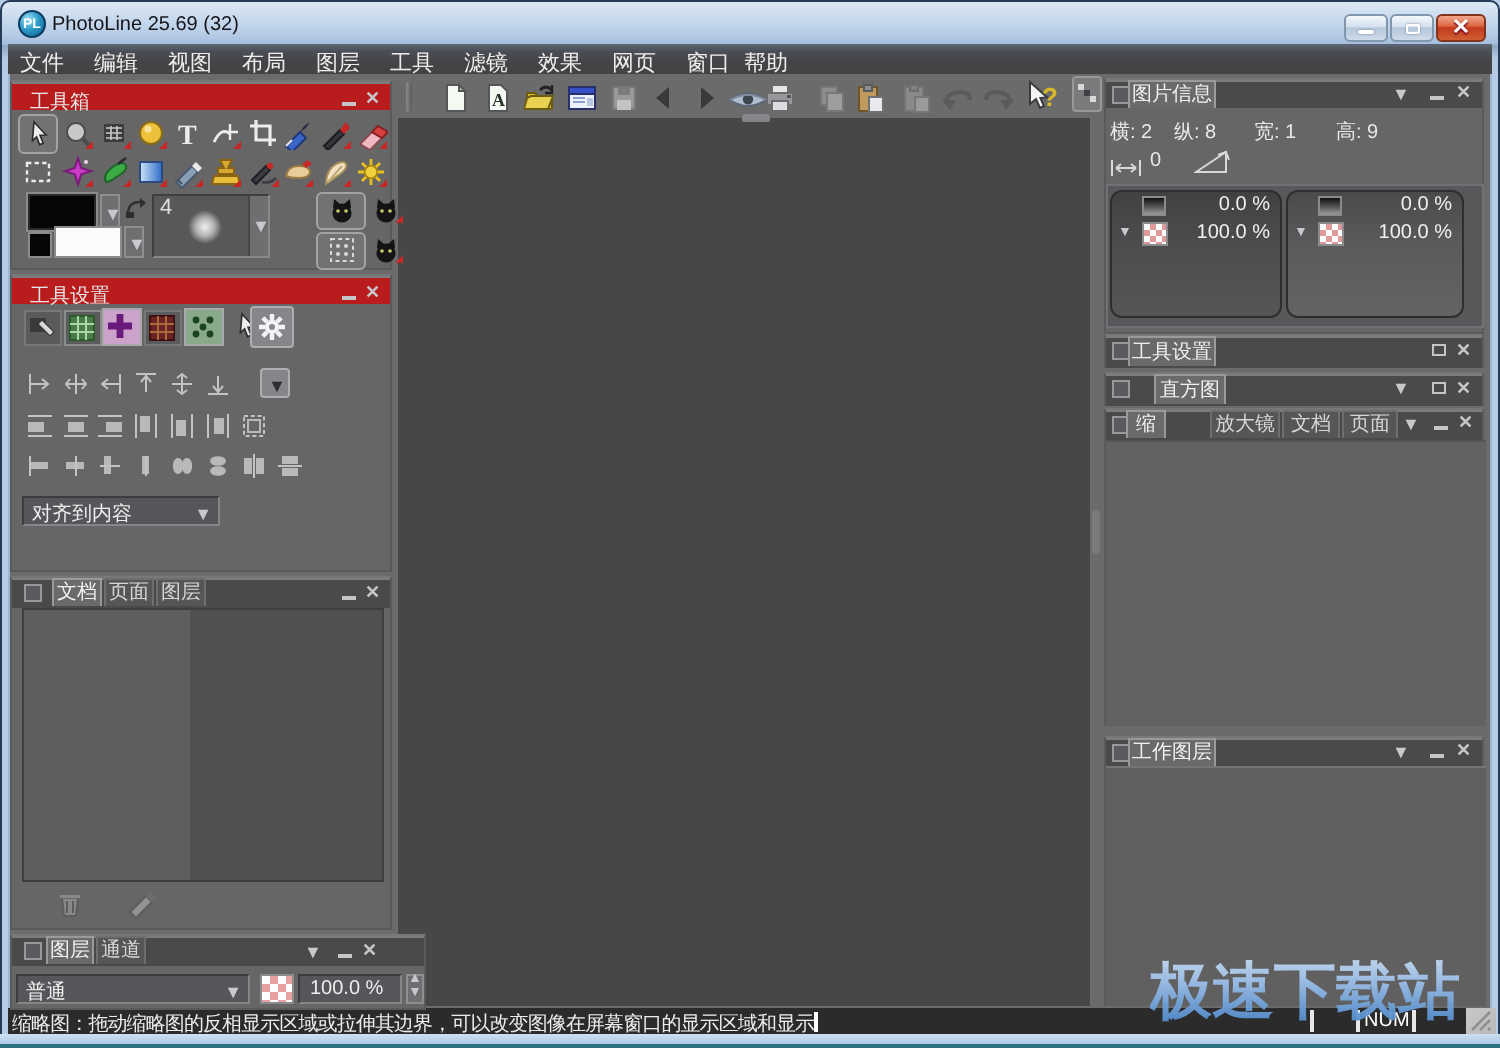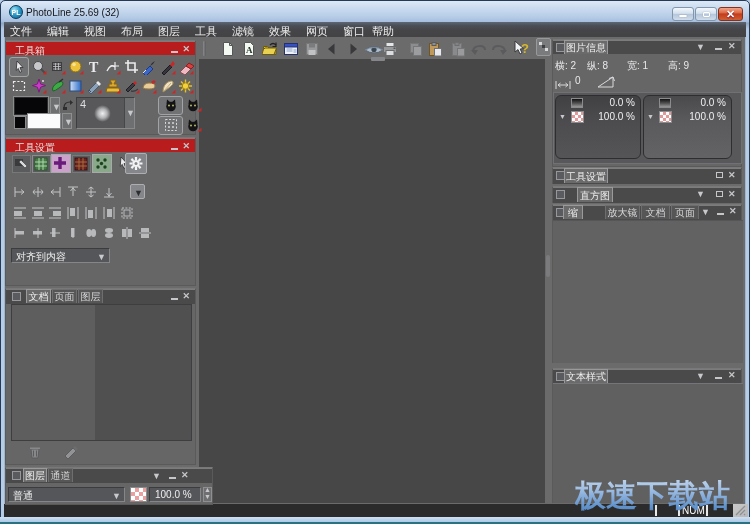--- a/index.html
+++ b/index.html
@@ -70,20 +70,21 @@
       <span class="mi" style="left:117px">布局</span>
       <span class="mi" style="left:154px">图层</span>
       <span class="mi" style="left:191px">工具</span>
       <span class="mi" style="left:228px">滤镜</span>
       <span class="mi" style="left:265px">效果</span>
       <span class="mi" style="left:302px">网页</span>
       <span class="mi" style="left:339px">窗口</span>
       <span class="mi" style="left:368px">帮助</span>
     </div>
   <div id="statusbar" class="ab">
+    <span id="stxt" class="ab">缩略图：拖动缩略图的反相显示区域或拉伸其边界，可以改变图像在屏幕窗口的显示区域和显示<span style="display:inline-block;width:2px;height:10px;background:#fff;vertical-align:-1px"></span></span>
     <span class="ab sdiv" style="left:651px"></span>
     <span class="ab sdiv" style="left:674px"></span>
     <span id="num" class="ab">NUM</span>
     <span class="ab sdiv" style="left:702px"></span>
     <span id="grip" class="ab"><svg width="14" height="13">
           <path d="M12,2 L3,11 M12,6 L7,11 M12,10 L11,11" stroke="#8f9092" stroke-width="1.3" fill="none"></path>
         </svg></span>
   </div>
 </div>
 <div id="canvas" class="ab">
@@ -568,21 +569,21 @@
   <span class="tab" style="left:118px;width:28px">页面</span>
   <span class="dar" style="left:148px;top:2px">▼</span>
   <span class="mini" style="left:164px;top:8px"></span>
       <span class="xbtn" style="left:176px;top:1px">✕</span>
   <div class="ab" style="left:0px;top:15px;width:190px;height:143px;background:#626263;border-top:1px solid #555659"></div>
 </div>
 
 <div class="ab panel" style="left:552px;top:368px;width:190px;height:135px">
   <div class="ab" style="left:0;top:0;right:0;height:14px;background:#4a4a4b;border-top:1px solid #7c7c7e"></div>
   <span class="gsq" style="left:3px"></span>
-  <span class="tab tabsel" style="left:11px;width:44px;height:14px;line-height:14px">文本样式</span>
+  <span class="tab tabsel" style="left:11px;width:44px;height:14px;line-height:14px">工作图层</span>
   <span class="dar" style="left:143px;top:2px">▼</span>
   <span class="mini" style="left:162px;top:8px"></span>
       <span class="xbtn" style="left:175px;top:1px">✕</span>
   <div class="ab" style="left:0px;top:14px;width:190px;height:120px;background:#606061;border-top:1px solid #747578"></div>
 </div>
 </div>
 <div id="bframe" class="ab"></div>
 <div id="bteal" class="ab"></div>
 <div id="watermark" class="ab">极速下载站</div>
 

